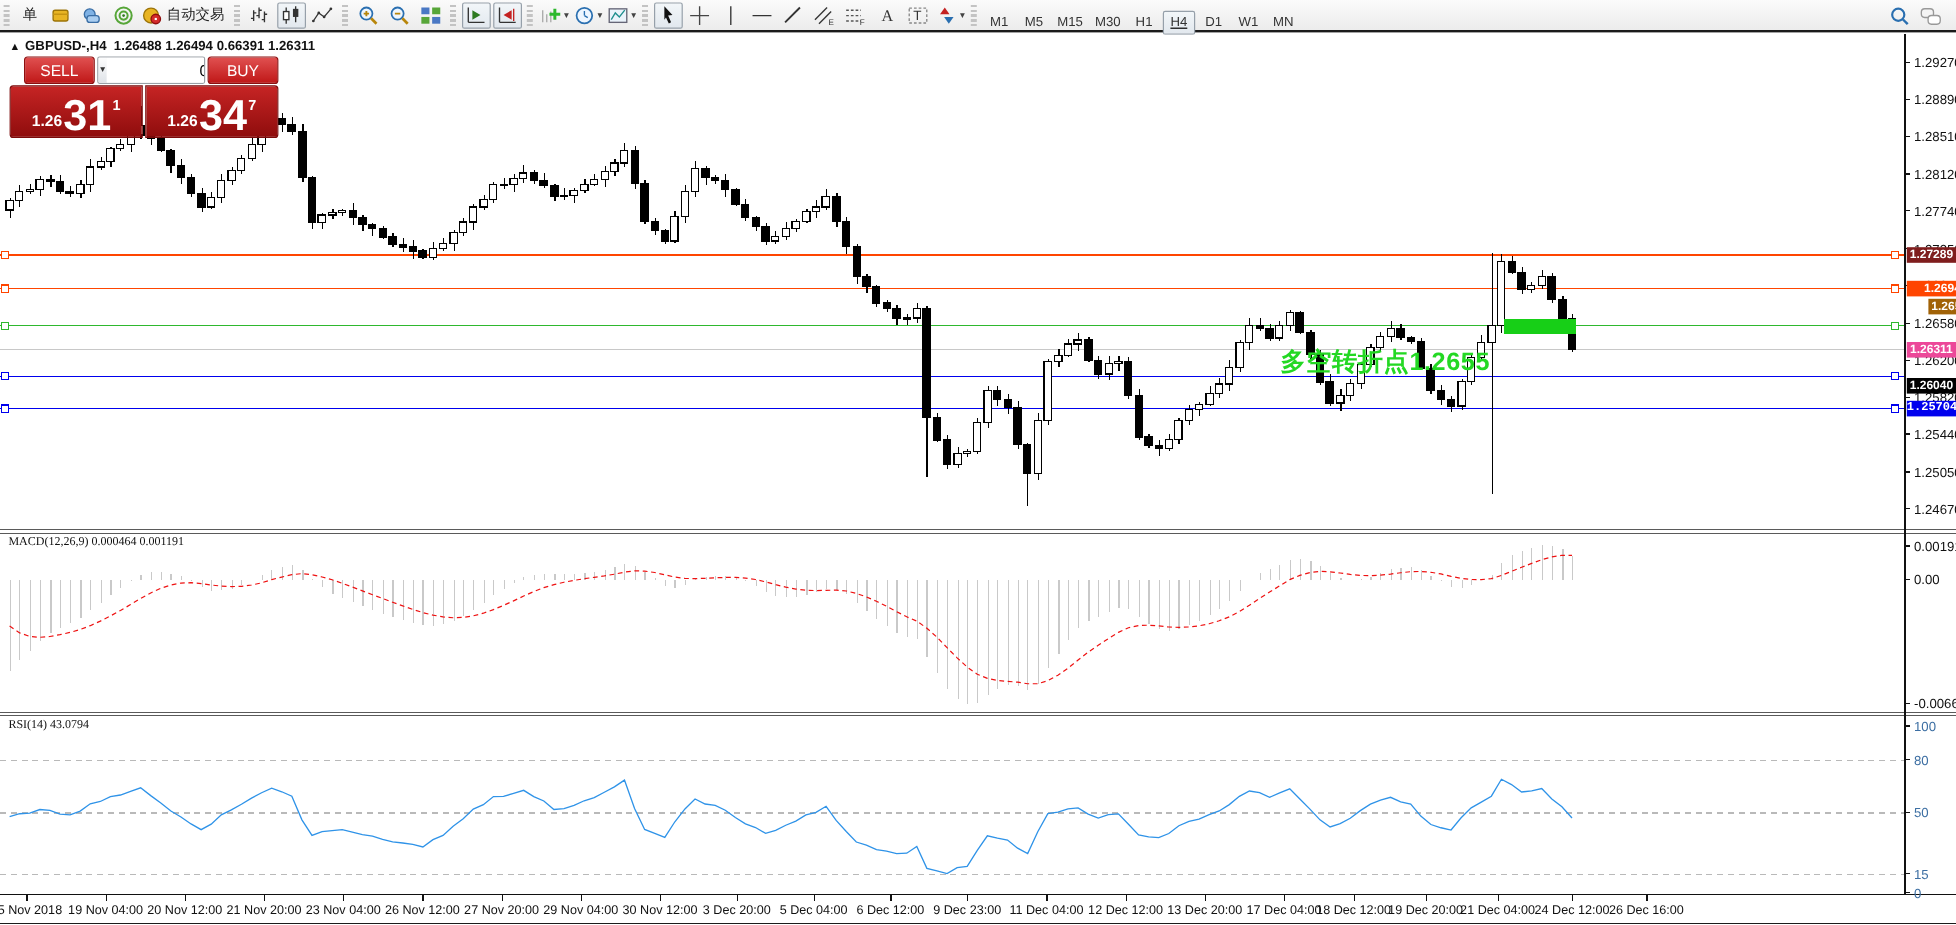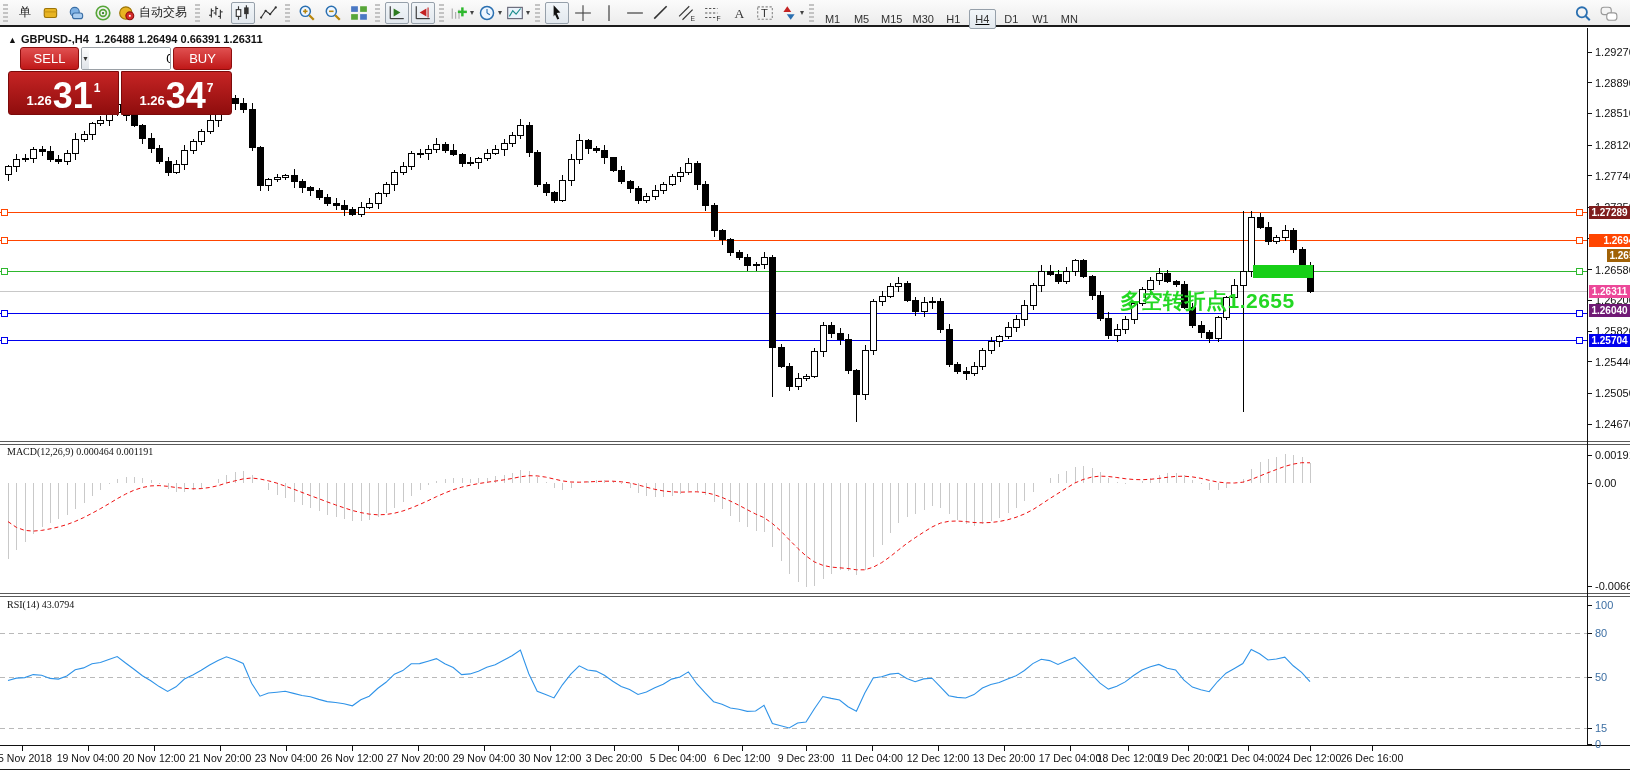--- a/index.html
+++ b/index.html
@@ -41,21 +41,21 @@
   .px-box:last-child{border-radius:0 3px 3px 0;}
   .px-small{font-size:13px;font-weight:700;margin:0 1px 3px 0;}
   .px-big{font-size:36px;font-weight:700;line-height:30px;}
   .px-sup{font-size:12px;font-weight:700;margin:0 0 16px 1px;}
   
   .panel-label{position:absolute;left:7px;font-size:10px;color:#111;z-index:4;font-family:Liberation Serif, serif;}
   
   .ptag{position:absolute;left:1589px;width:41px;height:13px;line-height:13px;text-align:center;
     font-size:10px;font-weight:700;color:#fff;z-index:4;}
   
-  #annot{position:absolute;left:1120px;top:258px;font-size:21px;font-weight:700;color:#23d823;
+  #annot{position:absolute;left:1067px;top:258px;font-size:21px;font-weight:700;color:#23d823;
     z-index:5;letter-spacing:0.5px;white-space:nowrap;}
 </style>
 </head>
 <body>
 <div id="app">
 
   <div id="toolbar">
       <div class="grip"></div>
       <div class="tb-group">
         <div class="tb-btn">
@@ -917,20 +917,20 @@
       </div>
     </div>
 
     <div class="panel-label" style="top:417px">MACD(12,26,9) 0.000464 0.001191</div>
     <div class="panel-label" style="top:570px">RSI(14) 43.0794</div>
 
     <div id="tags">
         <div class="ptag" style="top: 176.703px; background: #7f1d1d;">1.27289</div>
         <div class="ptag" style="top: 204.522px; background: rgb(255, 69, 0); padding-left: 12px;">1.26945</div>
         <div class="ptag" style="top: 220px; background: #a16207; margin-left: 18px;">1.26557</div>
-        <div class="ptag" style="top: 275px; background: #701a75;">1.26040</div>
-        <div class="ptag" style="top: 304.881px; background: rgb(0, 0, 238);">1.25704</div>
+        <div class="ptag" style="top: 286px; background: #000000;">1.26040</div>
+        <div class="ptag" style="top: 304.881px; background: rgb(0, 0, 238); font-family: Liberation Mono, monospace;">1.25704</div>
         <div class="ptag" style="top: 255.793px; background: #ec4899;">1.26311</div>
       </div>
     <div id="annot">多空转折点1.2655</div>
   </div>
 
 </div>
 
 </body></html>

